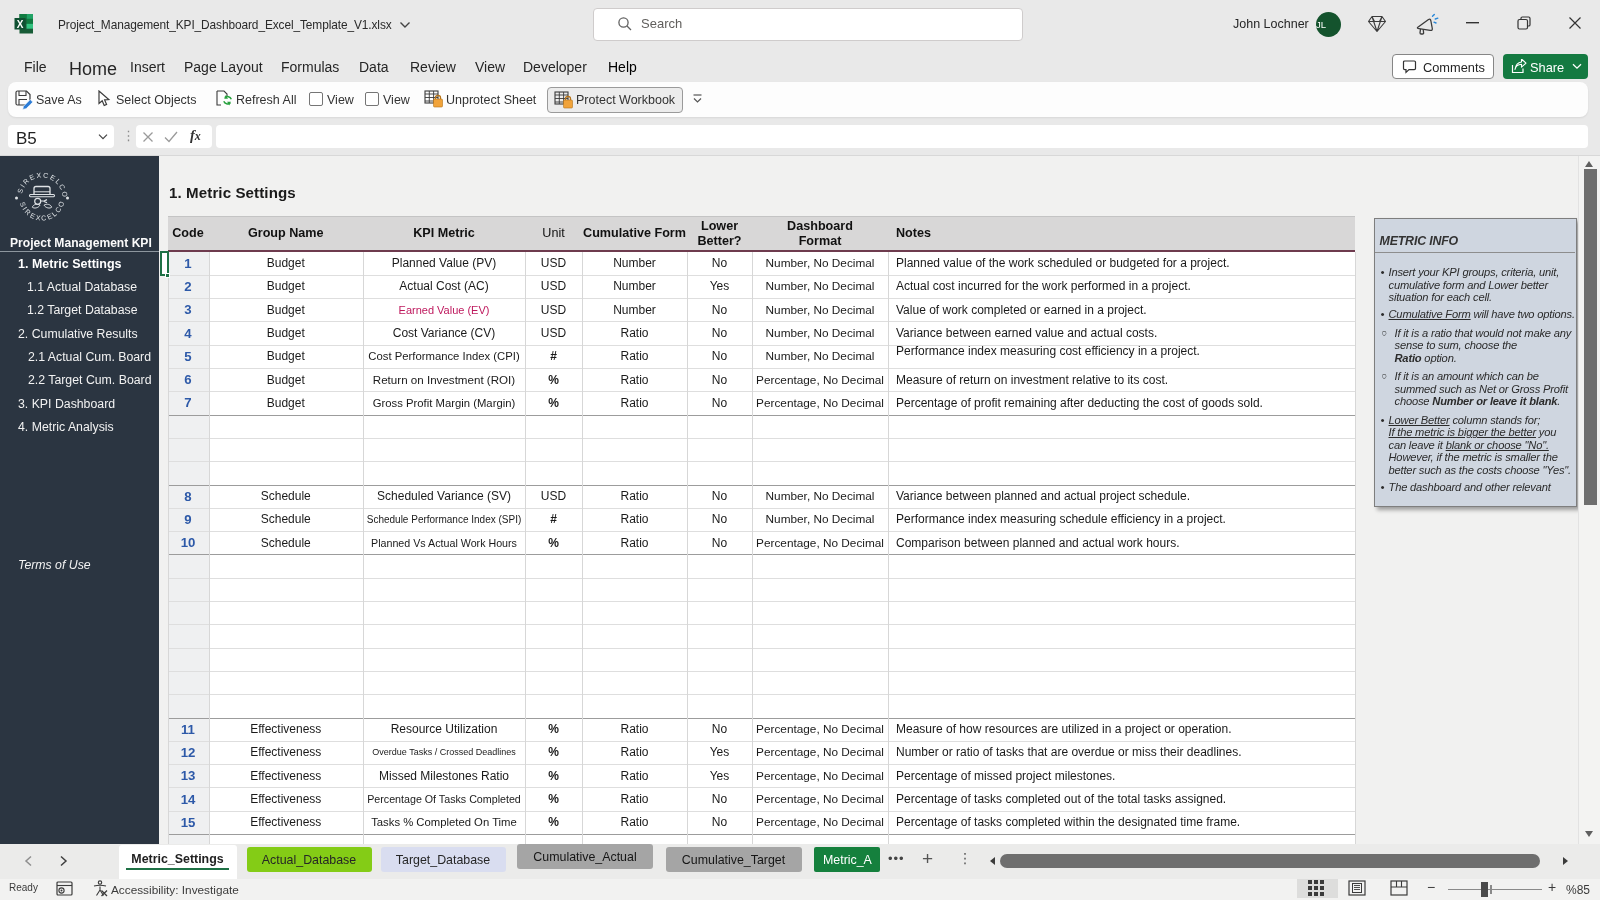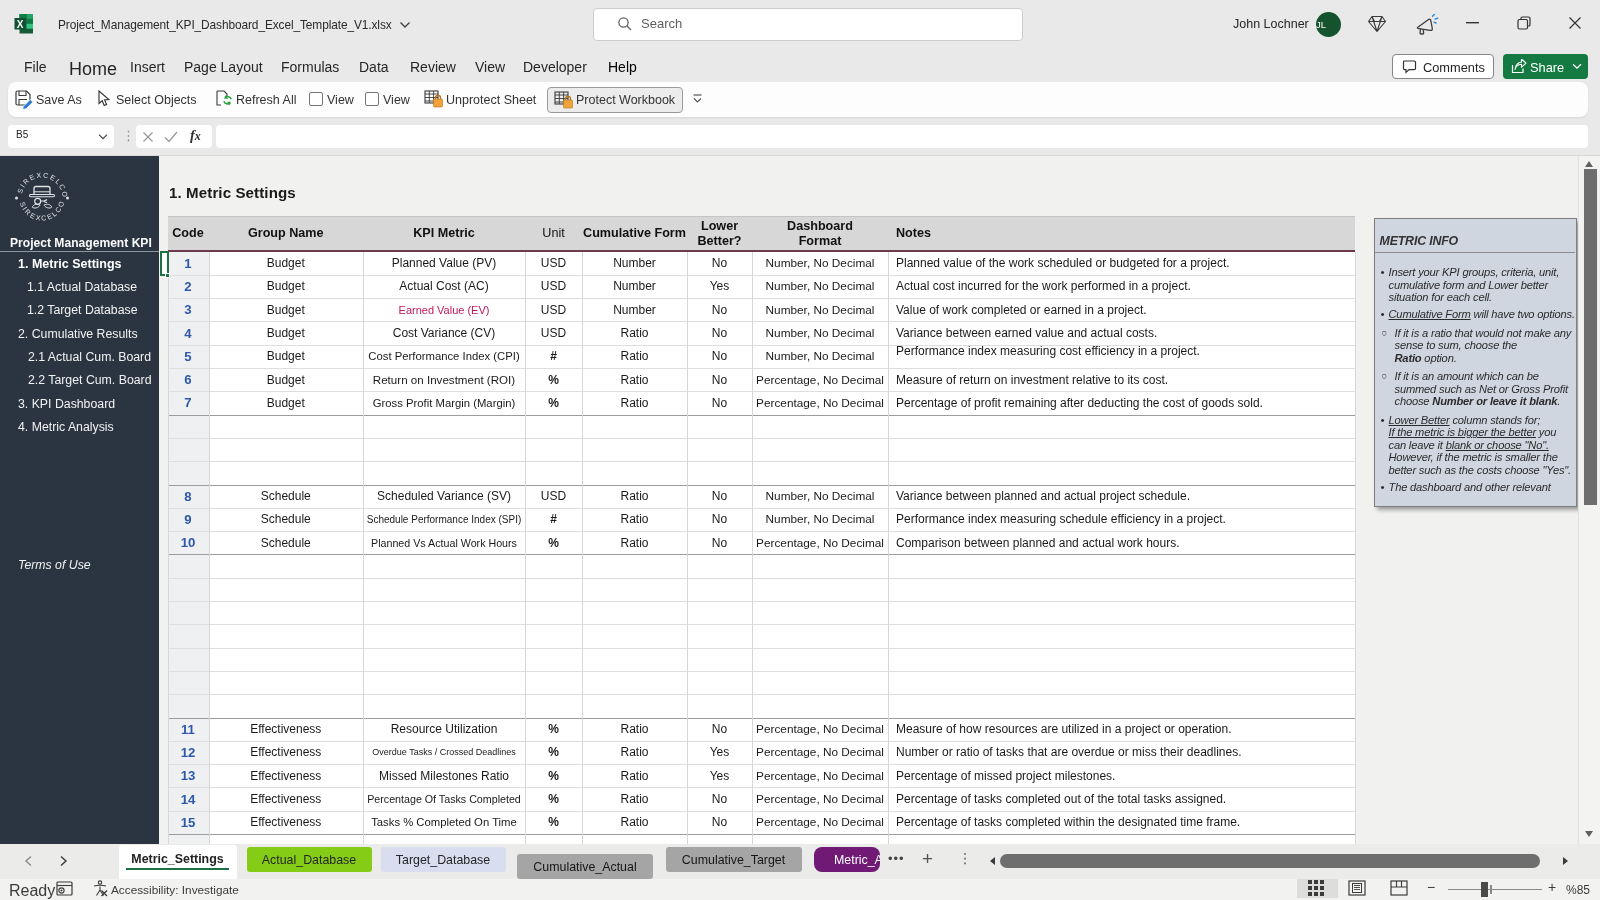--- a/index.html
+++ b/index.html
@@ -118,21 +118,21 @@
  <rect x="9.5" y="9" width="9" height="8" rx="1" fill="#f1a33a" stroke="#b5731a" stroke-width="0.6"></rect>
  <path d="M11.5 9 L11.5 7.5 Q11.5 5.5 14 5.5 Q16.5 5.5 16.5 7.5 L16.5 9" stroke="#b5731a" stroke-width="1.3" fill="none"></path>
 </svg>
 <div class="abs" style="left:576px;top:93px;font-size:12.5px;color:#333">Protect Workbook</div>
 <svg class="abs" style="left:692px;top:94px" width="11" height="10" viewBox="0 0 11 10">
       <path d="M1.5 1 L9.5 1" stroke="#555" stroke-width="1.2"></path>
       <path d="M2 4.5 L5.5 8 L9 4.5" stroke="#555" stroke-width="1.2" fill="none"></path>
     </svg>
 
 <div class="abs" style="left:8px;top:125px;width:106px;height:23px;background:#fff;border-radius:4px"></div>
-<div class="abs" style="left:16px;top:129px;font-size:10px;color:#222">B5</div>
+<div class="abs" style="left:16px;top:129px;font-size:17px;color:#222">B5</div>
 <svg class="abs" style="left:98px;top:134px" width="10" height="6" viewBox="0 0 10 6">
       <path d="M1 0.7 L5 4.7 L9 0.7" stroke="#444" stroke-width="1.2" fill="none"></path>
     </svg>
 <div class="abs" style="left:122px;top:128px;font-size:13px;color:#8a8a8a;letter-spacing:0">⋮</div>
 <div class="abs" style="left:136px;top:125px;width:76px;height:23px;background:#fff;border-radius:4px"></div>
 <svg class="abs" style="left:142px;top:131px" width="12" height="12" viewBox="0 0 12 12">
       <path d="M1.5 1.5 L10.5 10.5 M10.5 1.5 L1.5 10.5" stroke="#9a9a9a" stroke-width="1.3"></path>
     </svg>
 <svg class="abs" style="left:164px;top:131px" width="14" height="12" viewBox="0 0 14 12">
       <path d="M1 6.5 L5 10.5 L13 1" stroke="#9a9a9a" stroke-width="1.3" fill="none"></path>
@@ -376,37 +376,37 @@
         <path d="M7 1.5 L2 6 L7 10.5" stroke="#8f8f8f" stroke-width="1.5" fill="none"></path>
       </svg>
  <svg class="abs" style="left:59px;top:11px" width="9" height="12" viewBox="0 0 9 12">
         <path d="M2 1.5 L7 6 L2 10.5" stroke="#3f3f3f" stroke-width="1.5" fill="none"></path>
       </svg>
  <div class="abs" style="left:118.5px;top:0.5px;width:118px;height:34px;background:#fff;border-radius:3px 3px 0 0"></div>
  <div class="abs" style="left:118.5px;top:1px;width:118px;height:27px;display:flex;align-items:center;justify-content:center;font-size:12.4px;font-weight:bold;color:#212121">Metric_Settings</div>
  <div class="abs" style="left:126px;top:23.5px;width:103px;height:2.2px;background:#1e7145"></div>
  <div class="abs" style="left:246.5px;top:3px;width:125px;height:25.3px;background:#84cc16;border-radius:3px;display:flex;align-items:center;justify-content:center;font-size:12.4px;color:#262626">Actual_Database</div>
  <div class="abs" style="left:380.5px;top:3px;width:125px;height:25.3px;background:#d9ddf0;border-radius:3px;display:flex;align-items:center;justify-content:center;font-size:12.4px;color:#262626">Target_Database</div>
- <div class="abs" style="left:517px;top:10px;width:136px;height:25.3px;background:#a5a5a5;border-radius:3px;display:flex;align-items:center;justify-content:center;font-size:12.4px;color:#161616">Cumulative_Actual</div>
+ <div class="abs" style="left:517px;top:0;width:136px;height:25.3px;background:#a5a5a5;border-radius:3px;display:flex;align-items:center;justify-content:center;font-size:12.4px;color:#161616">Cumulative_Actual</div>
  <div class="abs" style="left:665.5px;top:3px;width:136px;height:25.3px;background:#a5a5a5;border-radius:3px;display:flex;align-items:center;justify-content:center;font-size:12.4px;color:#161616">Cumulative_Target</div>
- <div class="abs" style="left:814px;top:3px;width:66px;height:25.3px;background:#701a75;border-radius:8px;display:flex;align-items:center;justify-content:flex-start;padding-left:20px;font-size:12.4px;color:#fff;overflow:hidden">Metric_A</div>
+ <div class="abs" style="left:814px;top:3px;width:66px;height:25.3px;background:#15803d;border-radius:2px;display:flex;align-items:center;justify-content:flex-start;padding-left:9px;font-size:12.4px;color:#fff;overflow:hidden">Metric_A</div>
  <div class="abs" style="left:888px;top:7px;font-size:13px;color:#444;letter-spacing:1px">•••</div>
  <div class="abs" style="left:922px;top:4px;font-size:19px;font-weight:300;color:#555">+</div>
  <div class="abs" style="left:958px;top:6px;font-size:14px;color:#555">⋮</div>
  <svg class="abs" style="left:988px;top:12px" width="8" height="10" viewBox="0 0 8 10">
         <path d="M7 1 L2 5 L7 9 Z" fill="#3b3b3b"></path>
       </svg>
  <div class="abs" style="left:1000px;top:9.5px;width:540px;height:14px;background:#6e6e6e;border-radius:7px"></div>
  <svg class="abs" style="left:1562px;top:12px" width="8" height="10" viewBox="0 0 8 10">
         <path d="M1 1 L6 5 L1 9 Z" fill="#3b3b3b"></path>
       </svg>
 </div>
 
 <div class="abs" style="left:0;top:878.5px;width:1600px;height:21.5px;background:#f2f2f1">
- <div class="abs" style="left:9px;top:3px;font-size:16px;color:#3b3b3b">Ready</div>
+ <div class="abs" style="left:9px;top:3px;font-size:10px;color:#3b3b3b">Ready</div>
  <svg class="abs" style="left:56px;top:2px" width="17" height="15" viewBox="0 0 17 15">
   <rect x="1" y="1" width="15" height="13" rx="1" stroke="#3b3b3b" stroke-width="1.2" fill="none"></rect>
   <path d="M1 4.5 L16 4.5" stroke="#3b3b3b" stroke-width="1.1"></path>
   <circle cx="5.5" cy="9.5" r="2.6" stroke="#3b3b3b" stroke-width="1.1" fill="none"></circle>
         <circle cx="5.5" cy="9.5" r="1" fill="#3b3b3b"></circle>
  </svg>
  <svg class="abs" style="left:92px;top:1px" width="16" height="17" viewBox="0 0 16 17">
   <circle cx="8" cy="2.6" r="1.7" stroke="#3b3b3b" stroke-width="1.1" fill="none"></circle>
   <path d="M2 6 Q8 4.5 14 6 M8 6.5 L8 10 M8 10 L4.5 15.5 M8 10 L11.5 15.5" stroke="#3b3b3b" stroke-width="1.1" fill="none"></path>
   <path d="M9.5 10.5 L15 16 M15 10.5 L9.5 16" stroke="#3b3b3b" stroke-width="1.3"></path>

